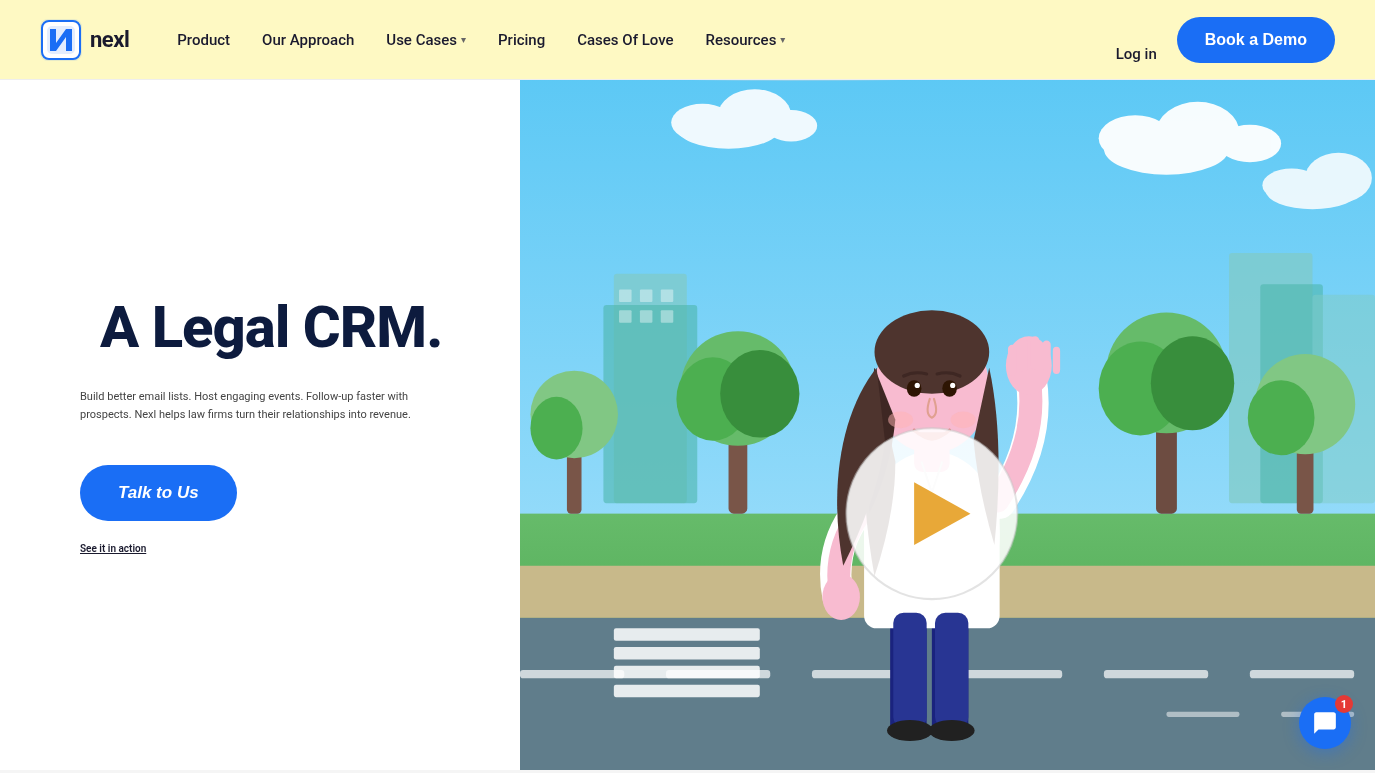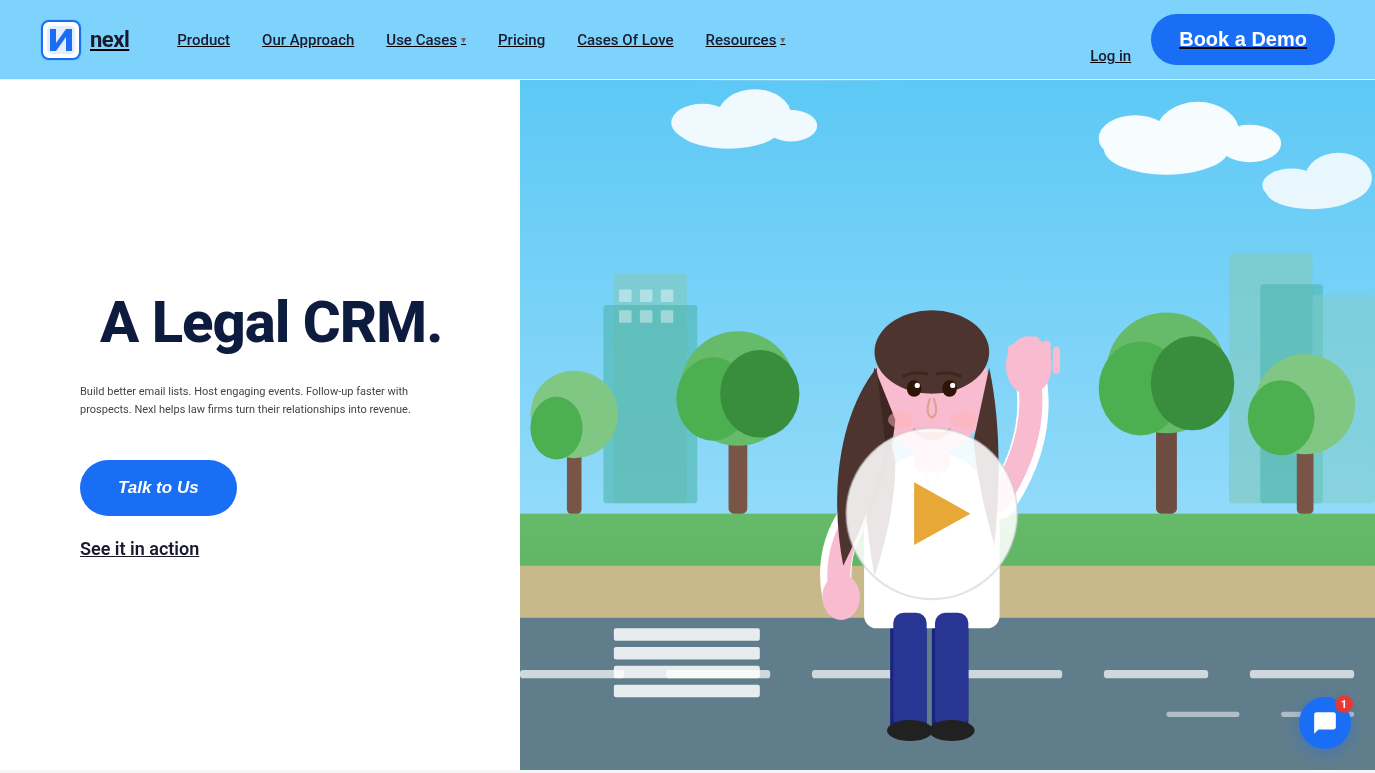--- a/index.html
+++ b/index.html
@@ -5,26 +5,25 @@
     * { margin: 0; padding: 0; box-sizing: border-box; }
     body { font-family: -apple-system, BlinkMacSystemFont, 'Segoe UI', Roboto, sans-serif; background: #fff; overflow-x: hidden; }
 
     
     .navbar {
       display: flex;
       align-items: center;
       justify-content: space-between;
       padding: 0 40px;
       height: 80px;
-      background: #7dd3fc;
+      background: #fef9c3;
       border-bottom: 1px solid #eee;
       position: sticky;
       top: 0;
       z-index: 100;
-      text-decoration: underline;
     }
     .navbar-left {
       display: flex;
       align-items: center;
       gap: 36px;
     }
     .logo {
       display: flex;
       align-items: center;
       gap: 8px;
@@ -72,21 +71,21 @@
       color: #1a1a2e;
       font-size: 15px;
       font-weight: 500;
     }
     .book-demo-btn {
       background: #1a6ef5;
       color: #fff;
       border: none;
       border-radius: 50px;
       padding: 14px 28px;
-      font-size: 20px;
+      font-size: 16px;
       font-weight: 600;
       cursor: pointer;
       white-space: nowrap;
     }
 
     
     .hero {
       display: flex;
       align-items: center;
       min-height: 690px;
@@ -125,21 +124,21 @@
       font-size: 17px;
       font-weight: 700;
       cursor: pointer;
       display: inline-block;
       margin-bottom: 18px;
       font-style: italic;
     }
     .see-action {
       display: block;
       color: #1a1a2e;
-      font-size: 18px;
+      font-size: 10px;
       font-weight: 600;
       text-decoration: underline;
       cursor: pointer;
       margin-top: 4px;
     }
 
     
     .hero-visual {
       flex: 1;
       position: relative;

